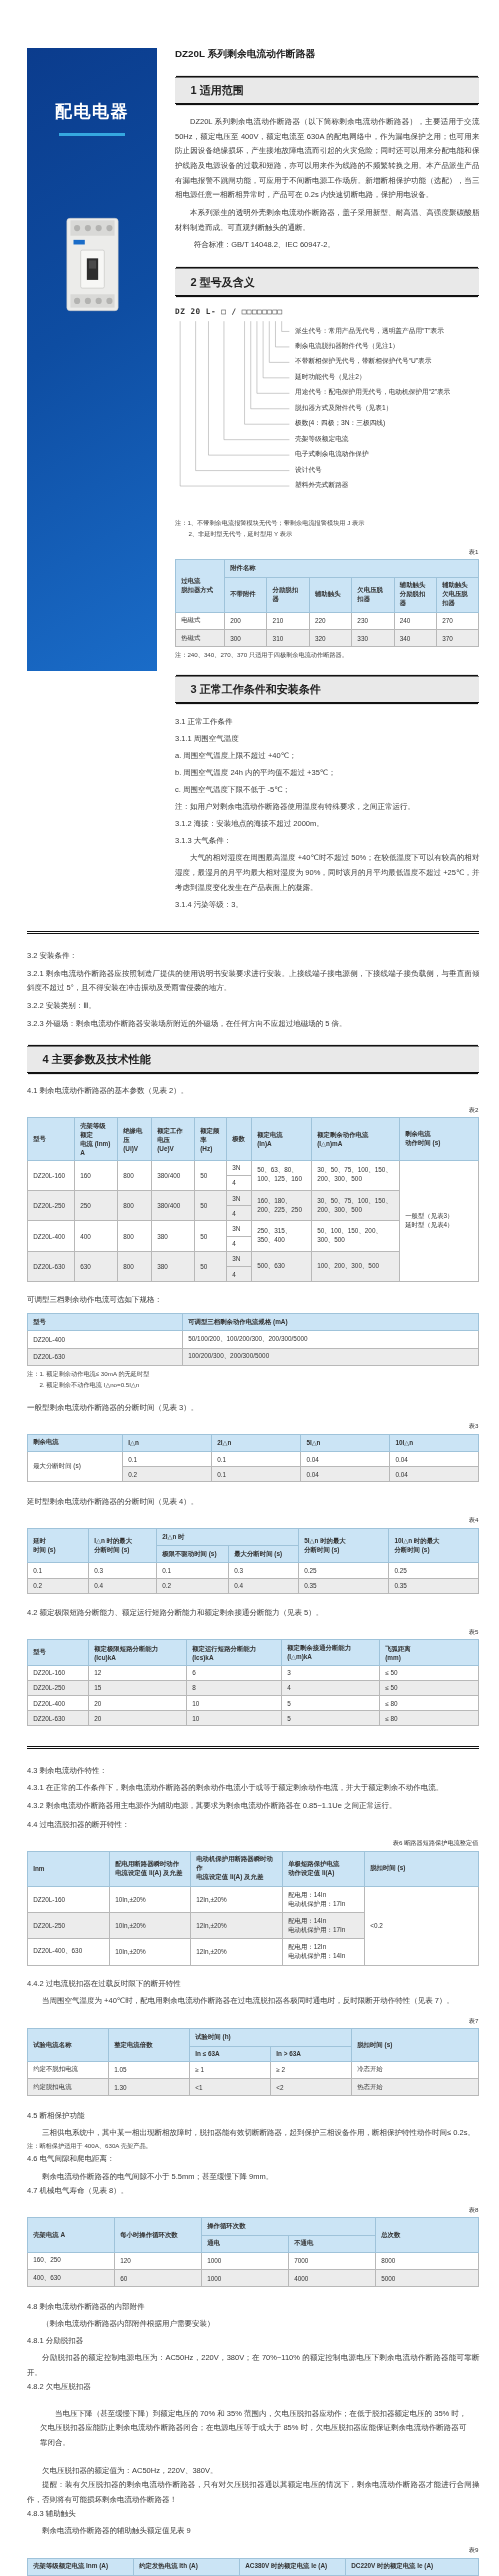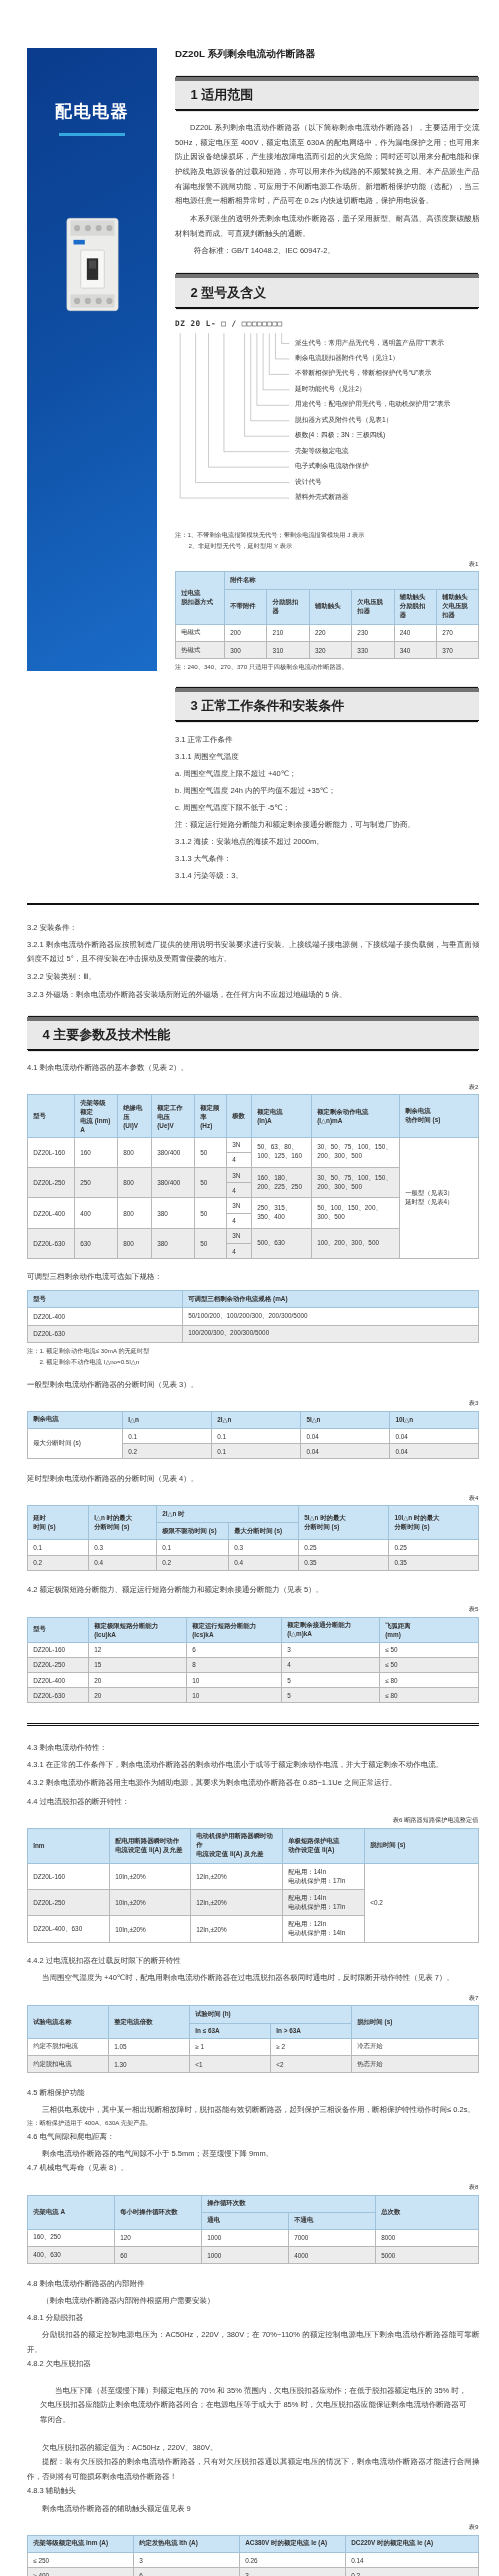--- a/index.html
+++ b/index.html
@@ -10,22 +10,22 @@
   .page1{position:relative;padding-top:48px;min-height:675px}
   .sidebar{position:absolute;left:27px;top:48px;width:130px;height:623px;
     background:linear-gradient(150deg,#0b3c8d 0%,#0e4da2 45%,#1a6cc8 100%)}
   .side-title{color:#fff;font-size:17px;font-weight:bold;text-align:center;margin-top:52px;letter-spacing:1.5px}
   .side-underline{width:66px;height:2.6px;background:#35a8e0;margin:10.3px auto 0}
   .side-photo{display:block;margin:77px auto 0}
   .col2{margin-left:175px;margin-right:20.6px}
   .doc-title{font-size:9.8px;font-weight:bold;color:#222;margin:0}
   
   .secbar{position:relative;background:#e9e9e9;margin:15.5px 0 11.3px;padding:5.2px 0 5.2px 15.5px;
-    font-size:13px;font-weight:bold;color:#1f1f1f;
-    border-top:4px solid #737373;border-bottom:1px solid #121212;
+    font-size:11px;font-weight:bold;color:#1f1f1f;
+    border-top:1px solid #737373;border-bottom:1px solid #121212;
     box-shadow:0 -2.1px 0 -1px #121212,0 2.1px 0 -1px #121212}
   .pagebreak{border-top:1.5px solid #121212;border-bottom:0.5px solid #121212;height:0.5px;margin:19.6px 0 15.5px}
   
   .txt{font-size:7.5px;line-height:1.95;text-align:justify;margin:3.1px 0}
   .ti{text-indent:2em}
   .line{font-size:7.5px;line-height:1.8;margin:0 0 3.6px}
   .ind{padding-left:2em}
   .note-sm{font-size:6.2px;line-height:1.65;margin:1px 0;color:#444}
   .tlabel{font-size:6.2px;text-align:right;margin:8.2px 1px 2.6px;color:#333}
   .tnote{margin:3.1px 0 0}
@@ -169,23 +169,24 @@
           </table>
         </div>
       <p class="note-sm tnote">注：240、340、270、370 只适用于四极剩余电流动作断路器。</p>
 
       <div class="secbar">3 正常工作条件和安装条件</div>
       <p class="line">3.1 正常工作条件</p>
       <p class="line">3.1.1 周围空气温度</p>
       <p class="line">a. 周围空气温度上限不超过 +40℃；</p>
       <p class="line">b. 周围空气温度 24h 内的平均值不超过 +35℃；</p>
       <p class="line">c. 周围空气温度下限不低于 -5℃；</p>
-      <p class="line">注：额定运行短路分断能力和额定剩余接通分断能力，可与制造厂协商。</p>
+      <p class="line">注：如用户对剩余电流动作断路器使用温度有特殊要求，之间正常运行。</p>
       <p class="line">3.1.2 海拔：安装地点的海拔不超过 2000m。</p>
       <p class="line">3.1.3 大气条件：</p>
+      <p class="txt ti" style="margin-top:0">大气的相对湿度在周围最高温度 +40℃时不超过 50%；在较低温度下可以有较高的相对湿度，最湿月的月平均最大相对湿度为 90%，同时该月的月平均最低温度不超过 +25℃，并考虑到温度变化发生在产品表面上的凝露。</p>
       <p class="line">3.1.4 污染等级：3。</p>
     </div>
   </section>
 
   <div class="c">
     <div class="pagebreak"></div>
 
     <p class="line">3.2 安装条件：</p>
     <p class="txt" style="margin:0 0 3.6px">3.2.1 剩余电流动作断路器应按照制造厂提供的使用说明书安装要求进行安装。上接线端子接电源侧，下接线端子接负载侧，与垂直面倾斜度不超过 5°，且不得安装在冲击振动及受雨雪侵袭的地方。</p>
     <p class="line">3.2.2 安装类别：Ⅲ。</p>

